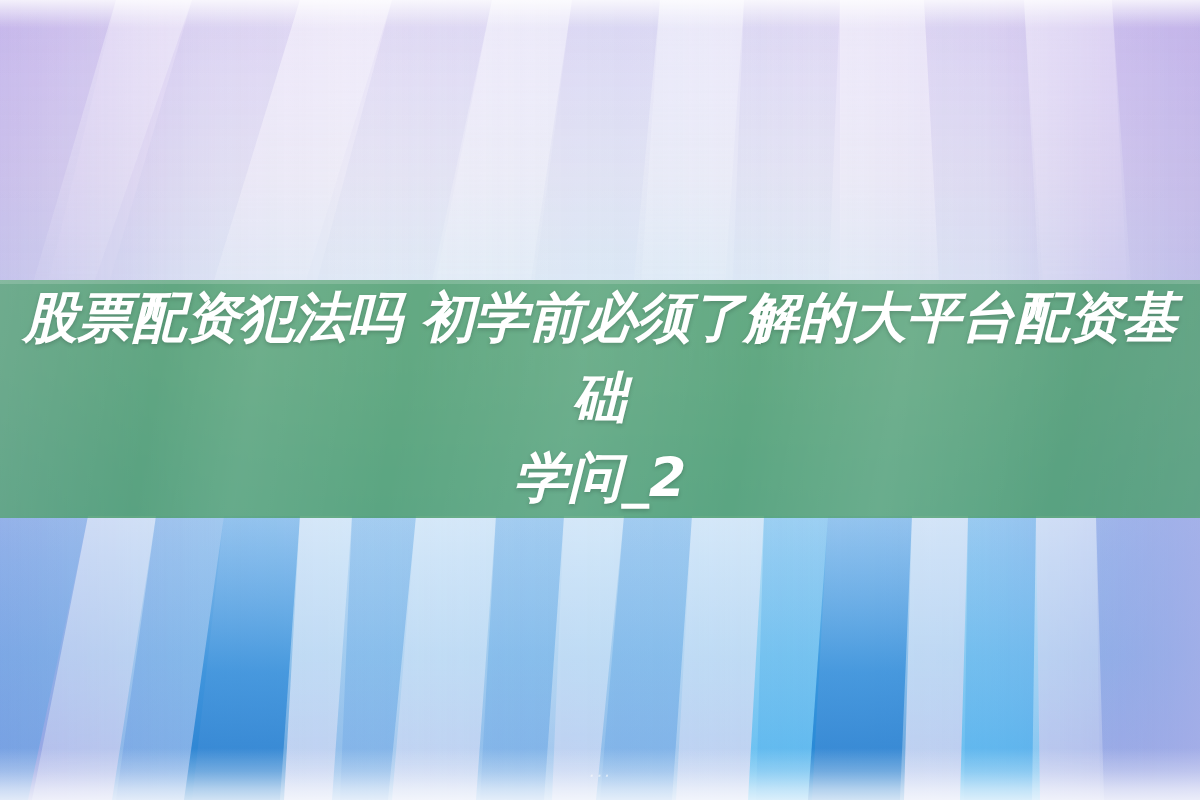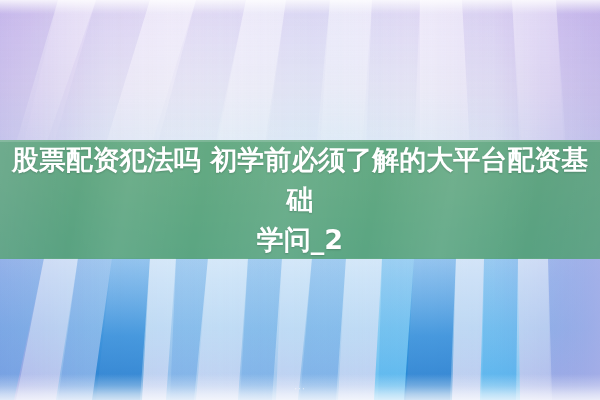--- a/index.html
+++ b/index.html
@@ -10,20 +10,21 @@
   body {
     font-family: "Liberation Sans", "DejaVu Sans", sans-serif;
   }
 
   #banner {
     position: relative;
     width: 600px;
     height: 400px;
     overflow: hidden;
     background: #dfe6f5;
+    font-style: italic;
   }
 
   
   .layer {
     position: absolute;
     inset: 0;
   }
 
   .bg-base {
     background:

